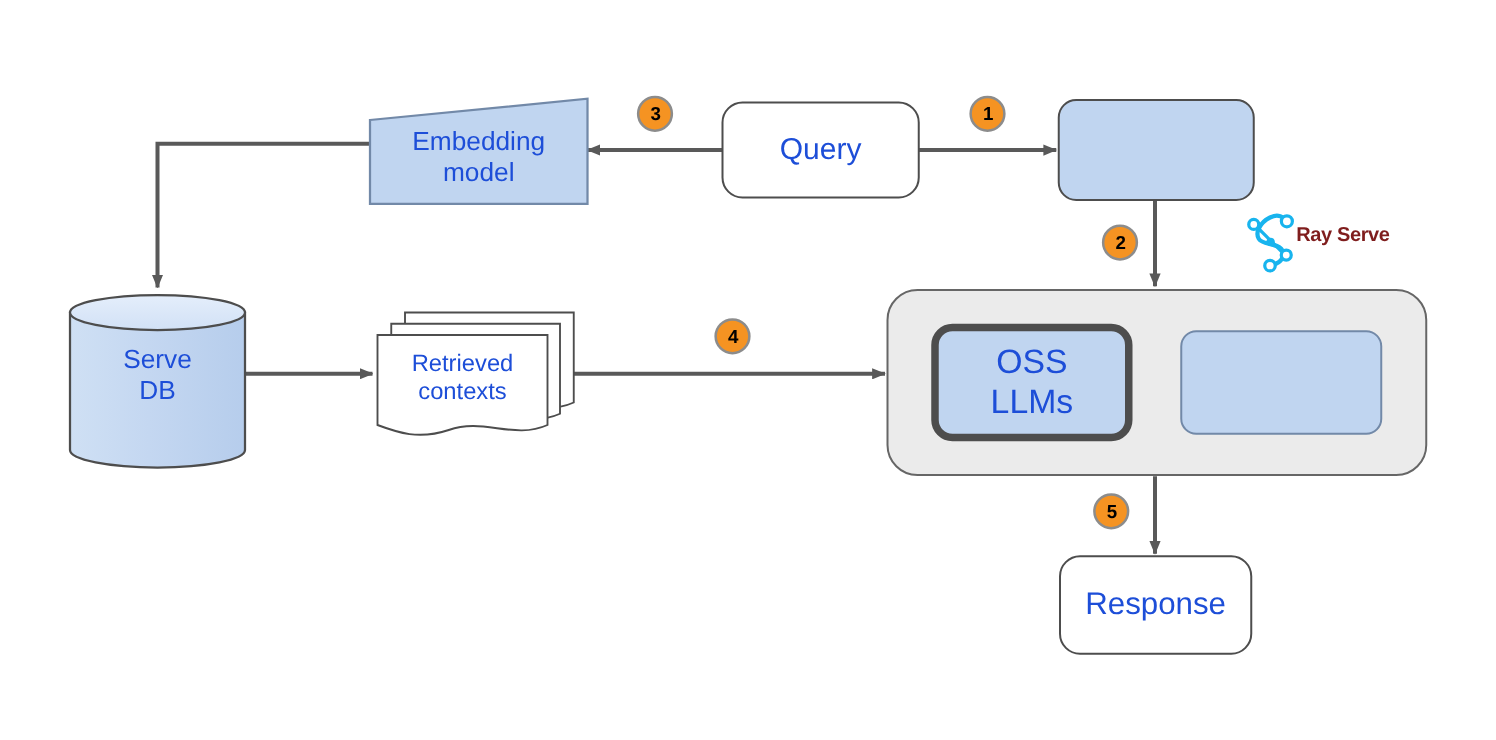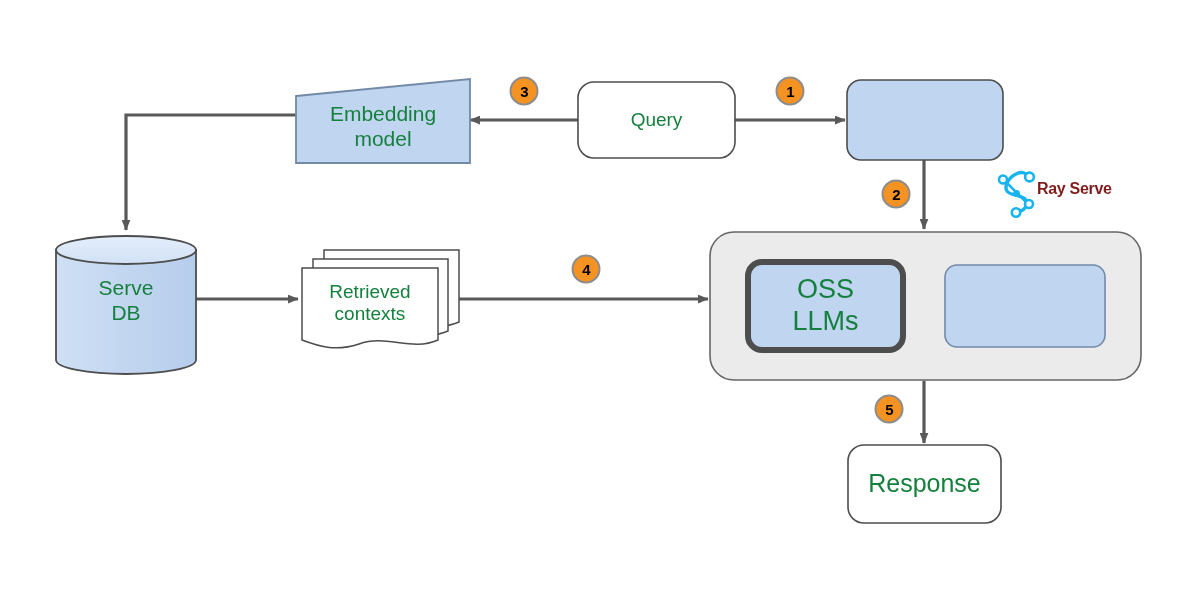--- a/index.html
+++ b/index.html
@@ -23,21 +23,21 @@
     top: 0;
     width: 1197px;
     height: 592px;
   }
   .node-label {
     position: absolute;
     display: flex;
     align-items: center;
     justify-content: center;
     text-align: center;
-    color: #15803d;
+    color: #1d4ed8;
     pointer-events: none;
     line-height: 1.18;
     white-space: pre-line;
   }
   .badge-num {
     position: absolute;
     display: flex;
     align-items: center;
     justify-content: center;
     font-size: 15px;
@@ -165,21 +165,21 @@
       <path d="M30,8 C30,3 24,1 18,4 C10,8 6,16 9,21 C12,26 22,24 27,29 C31,33 28,40 20,42" fill="none" stroke="#18b4ee" stroke-width="3.4" stroke-linecap="round"></path>
       <path d="M6,10 L30,34" fill="none" stroke="#18b4ee" stroke-width="2.6" stroke-linecap="round"></path>
       <circle cx="31.5" cy="7" r="4.4" fill="#ffffff" stroke="#18b4ee" stroke-width="2.6"></circle>
       <circle cx="5" cy="9.5" r="4" fill="#ffffff" stroke="#18b4ee" stroke-width="2.6"></circle>
       <circle cx="18.5" cy="23.5" r="3.4" fill="#18b4ee"></circle>
       <circle cx="31" cy="34" r="4" fill="#ffffff" stroke="#18b4ee" stroke-width="2.6"></circle>
       <circle cx="18" cy="42.5" r="4.2" fill="#ffffff" stroke="#18b4ee" stroke-width="2.6"></circle>
     </g>
   </svg>
 
-  <div class="node-label" style="left:578px; top:82px; width:157px; height:76px; font-size:19px;">Query</div>
+  <div class="node-label" style="left:578px; top:82px; width:157px; height:76px; font-size:24px;">Query</div>
 
 
   <div class="node-label" style="left:296px; top:90px; width:174px; height:73px; font-size:21px;">Embedding
 model</div>
 
   <div class="node-label" style="left:56px; top:263px; width:140px; height:76px; font-size:21px;">Serve
 DB</div>
 
   <div class="node-label" style="left:302px; top:272px; width:136px; height:62px; font-size:19px;">Retrieved
 contexts</div>

